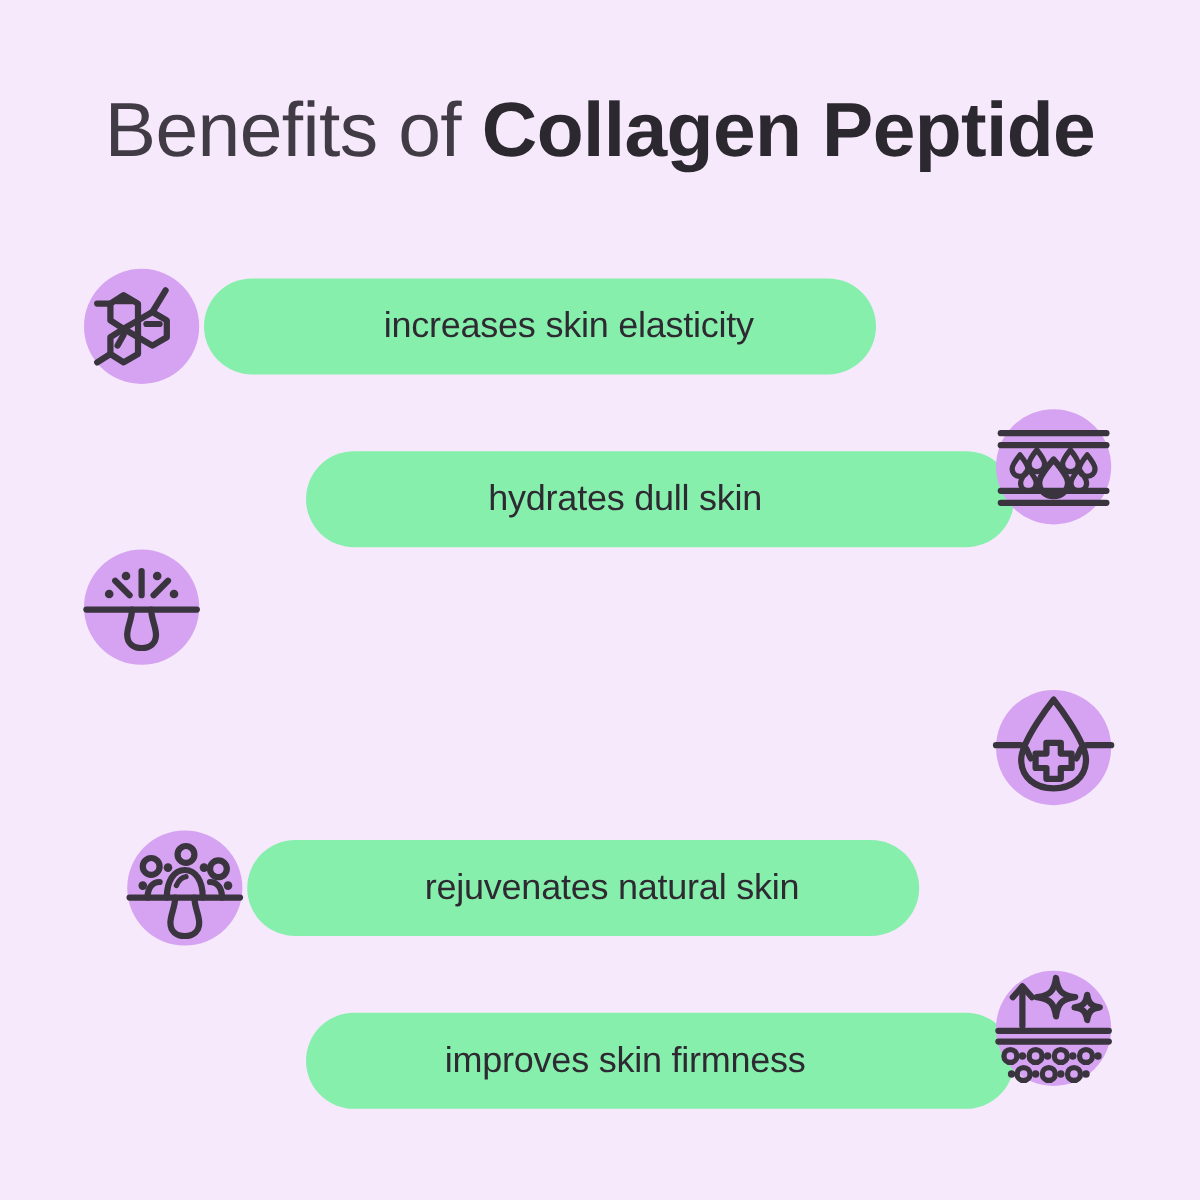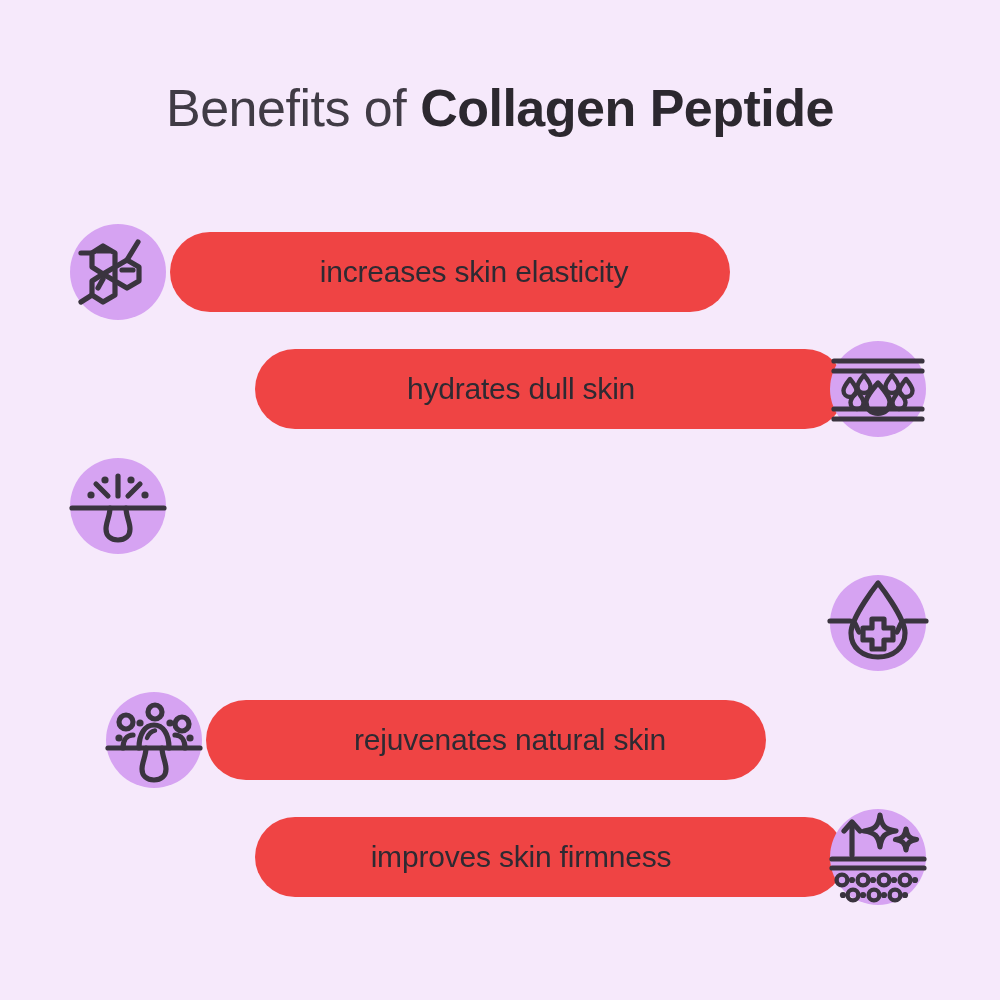--- a/index.html
+++ b/index.html
@@ -20,21 +20,21 @@
     position: absolute;
     top: 0;
     left: 0;
     width: 1000px;
     height: 215px;
     display: flex;
     align-items: center;
     justify-content: center;
   }
   .title {
-    font-size: 52px;
+    font-size: 64px;
     letter-spacing: -0.5px;
     color: #332F36;
     white-space: nowrap;
     line-height: 1;
   }
   .title .t-light {
     font-weight: 300;
     color: #403B45;
   }
   .title .t-bold {
@@ -61,39 +61,40 @@
   .row.r3 { top: 234px; }
   .row.r4 { top: 351px; }
   .row.r5 { top: 468px; margin-left: 36px; }
   .row.r6 { top: 585px; text-align: center; }
 
   
   .pill {
     position: absolute;
     top: 19px;
     height: 80px;
-    background: #ef4444;
+    background: #86efac;
     border-radius: 40px;
     display: flex;
     align-items: center;
     box-sizing: border-box;
   }
   .row.left .pill {
     left: 170px;
     width: 560px;
     justify-content: center;
     padding-left: 60px;
     padding-right: 12px;
   }
   .row.right .pill {
     left: 255px;
     width: 590px;
     justify-content: center;
     padding-right: 70px;
     padding-left: 12px;
+    margin-top: 27px;
   }
   .pill-label {
     font-size: 30px;
     font-weight: 400;
     color: #2E2A32;
     letter-spacing: -0.2px;
     white-space: nowrap;
   }
 
   

